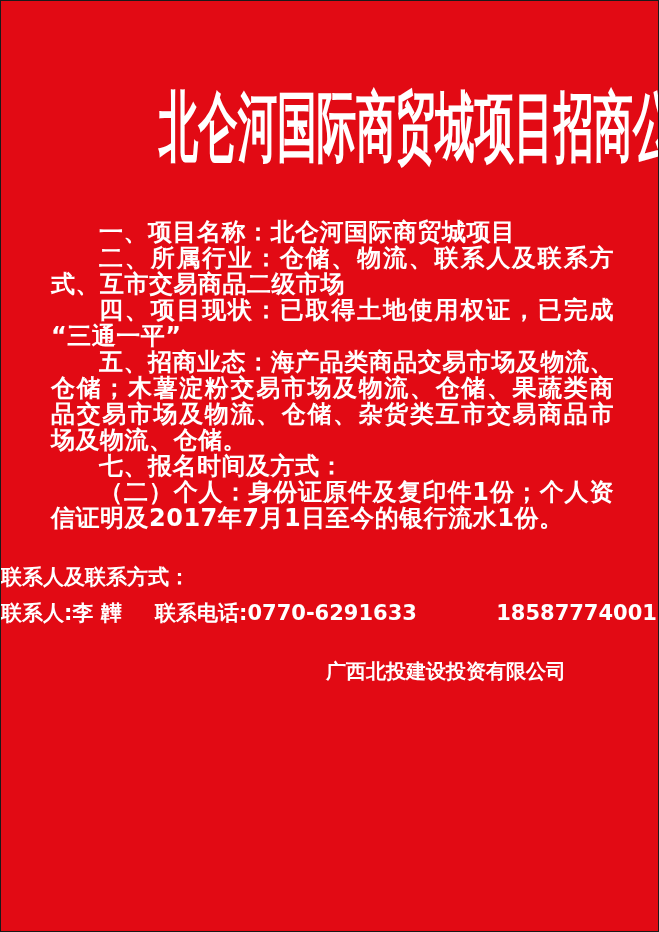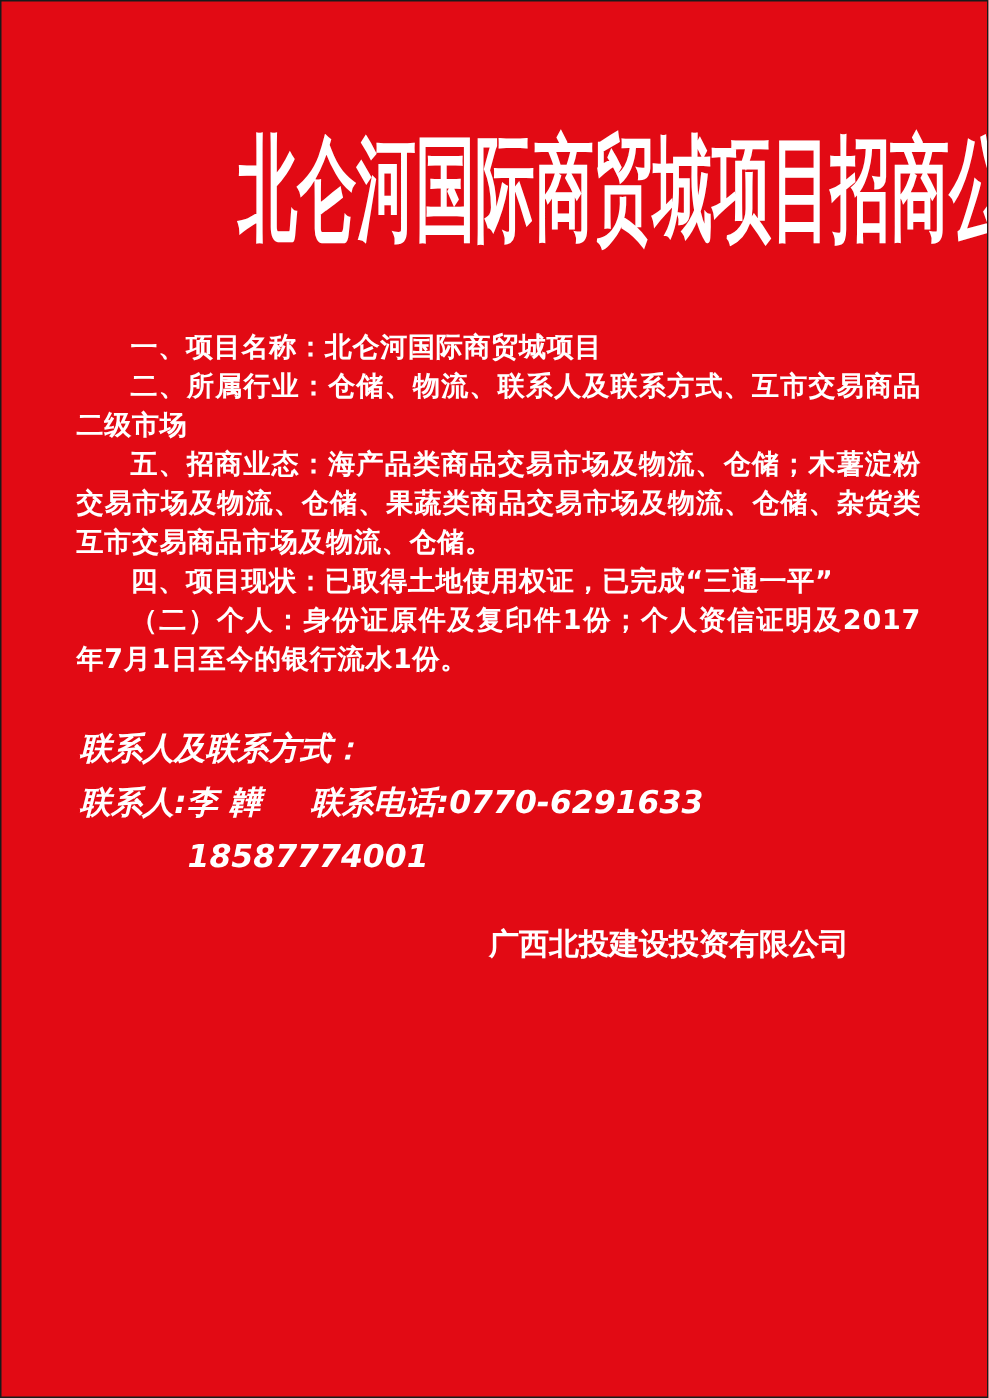--- a/index.html
+++ b/index.html
@@ -27,37 +27,35 @@
     font-family:"Liberation Serif","DejaVu Serif",serif;
     font-weight:700;
     font-size:76px;
     line-height:1.0;
     transform:scaleX(0.52);
     transform-origin:50% 50%;
     color:var(--fg);
   }
   .body{
     margin:54px 44px 0 50px;
-    font-size:18px;
+    font-size:24px;
     line-height:26px;
     font-weight:700;
     text-align:justify;
     letter-spacing:0.5px;
   }
   .body p{
     margin:0;
     text-indent:2em;
   }
   .contact{
     margin-top:28px;
-    padding-left:52px;
     font-size:21px;
     line-height:36px;
     font-weight:700;
-    font-style:italic;
   }
   .contact-line .gap-md{margin-left:26px;}
   .contact-line .gap-lg{margin-left:72px;}
   .signoff{
     margin-top:22px;
     padding-right:92px;
     text-align:right;
   }
   .signoff-inner{
     display:inline-block;
@@ -70,22 +68,23 @@
 </head>
 <body>
 
 <div class="poster">
 
   <h1 class="title">北仑河国际商贸城项目招商公告</h1>
 
   <div class="body">
     <p>一、项目名称：北仑河国际商贸城项目</p>
     <p>二、所属行业：仓储、物流、联系人及联系方式、互市交易商品二级市场</p>
+    <p>四、项目现状：已取得土地使用权证，已完成“三通一平”</p>
     <p>五、招商业态：海产品类商品交易市场及物流、仓储；木薯淀粉交易市场及物流、仓储、果蔬类商品交易市场及物流、仓储、杂货类互市交易商品市场及物流、仓储。</p>
-    <p>四、项目现状：已取得土地使用权证，已完成“三通一平”</p>
+    <p>七、报名时间及方式：</p>
     <p>（二）个人：身份证原件及复印件1份；个人资信证明及2017年7月1日至今的银行流水1份。</p>
   </div>
 
   <div class="contact">
     <div class="contact-heading">联系人及联系方式：</div>
     <div class="contact-line">
       <span>联系人:</span><span>李 韡</span>
       <span class="gap-md">联系电话:</span><span>0770-6291633</span>
       <span class="gap-lg">18587774001</span>
     </div>

